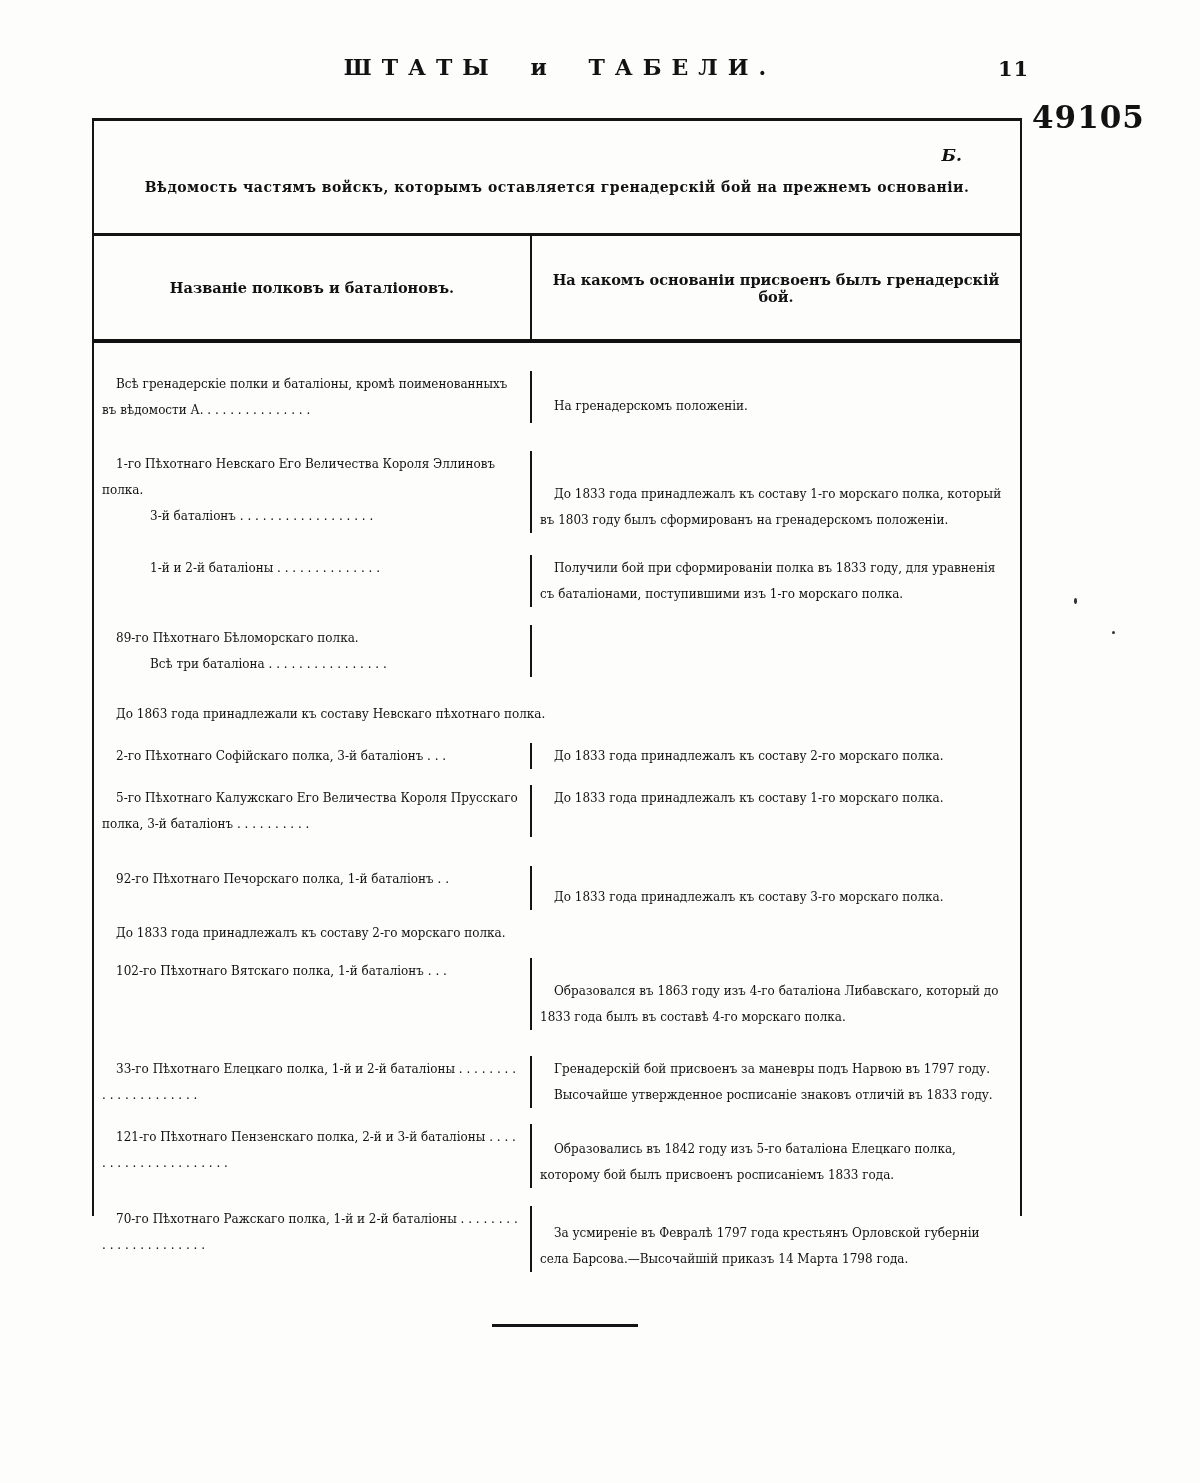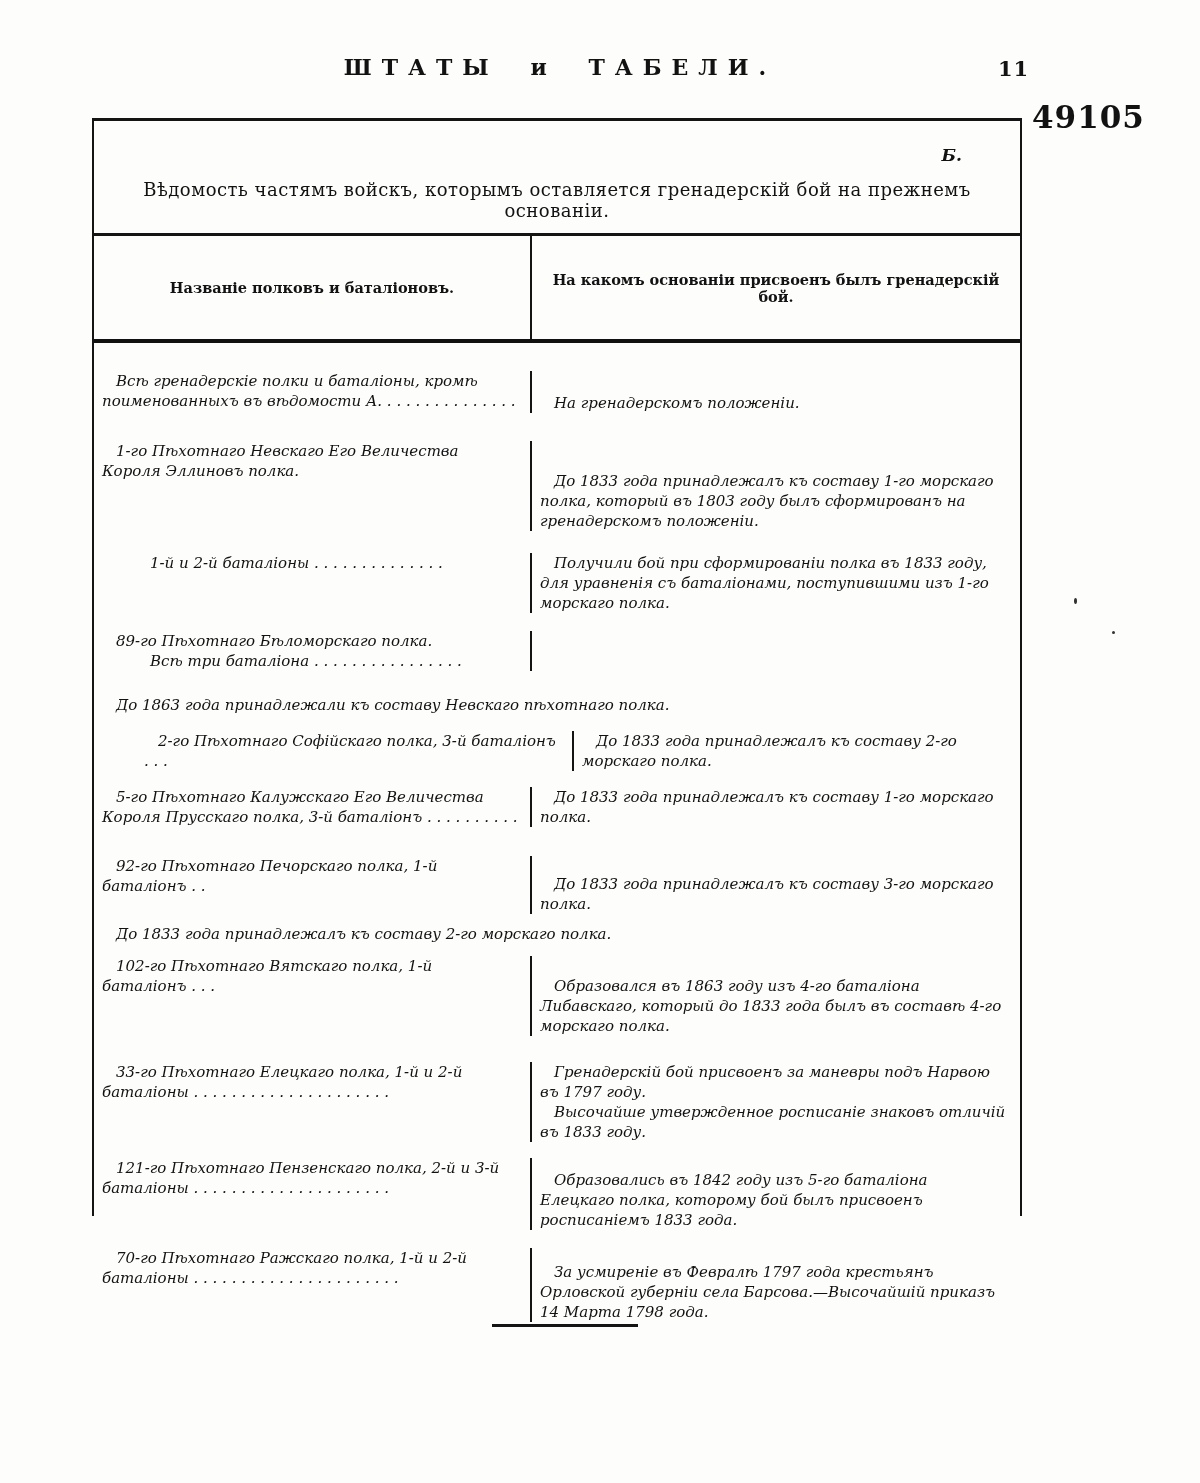--- a/index.html
+++ b/index.html
@@ -28,21 +28,21 @@
     border-top: 3px solid #141414;
     border-left: 2px solid #141414;
     border-right: 2px solid #141414;
   }
   .section-letter {
     position: absolute; top: 24px; right: 58px;
     font-size: 17px; font-weight: bold; font-style: italic;
   }
   .table-title {
     position: absolute; top: 58px; left: 0; width: 100%;
-    text-align: center; font-size: 18px; font-weight: normal;
+    text-align: center; font-size: 14px; font-weight: bold;
     letter-spacing: 0.5px; padding: 0 20px;
   }
   .title-rule {
     position: absolute; top: 112px; left: 0; width: 100%;
     border-top: 3px solid #141414;
   }
   .header-row {
     position: absolute; top: 115px; left: 0; width: 100%; height: 103px;
     display: flex;
   }
@@ -54,35 +54,35 @@
   .hcell-left { width: 438px; border-right: 2px solid #141414; }
   .hcell-right { flex: 1; }
   .header-rule {
     position: absolute; top: 218px; left: 0; width: 100%;
     border-top: 4px solid #111;
   }
   .table-body {
     position: absolute; top: 222px; left: 0; width: 100%; height: 876px;
   }
   .row { display: flex; }
-  .cell { font-size: 15px; line-height: 20px; font-style: italic; }
+  .cell { font-size: 12px; line-height: 26px; }
   .cell-left {
     width: 438px; border-right: 2px solid #141414;
     padding: 0 10px 0 8px; min-height: 10px;
   }
   .cell-right { flex: 1; padding: 0 14px 0 8px; }
   .ln-p { text-indent: 14px; }
   .ln-h { text-indent: 14px; }
   .ln-i { padding-left: 48px; }
   
   .row:nth-child(1)  { margin-top: 28px; }
   .row:nth-child(2)  { margin-top: 28px; }
   .row:nth-child(3)  { margin-top: 22px; }
   .row:nth-child(4)  { margin-top: 18px; flex-direction: column; }
-  .row:nth-child(5)  { margin-top: 16px; margin-left: 42px; }
+  .row:nth-child(5)  { margin-top: 16px; }
   .row:nth-child(6)  { margin-top: 16px; }
   .row:nth-child(7)  { margin-top: 29px; }
   .row:nth-child(8)  { margin-top: 10px; }
   .row:nth-child(9)  { margin-top: 12px; }
   .row:nth-child(10) { margin-top: 26px; }
   .row:nth-child(11) { margin-top: 16px; }
   .row:nth-child(12) { margin-top: 18px; }
   .row:nth-child(13) { margin-top: 26px; }
   .row:nth-child(1)  .cell-right { padding-top: 22px; }
   .row:nth-child(2)  .cell-right { padding-top: 30px; }
@@ -122,20 +122,21 @@
         <div class="cell cell-left">
           <div class="ln ln-p">Всѣ гренадерскіе полки и баталіоны, кромѣ поименованныхъ въ вѣдомости А. . . . . . . . . . . . . . .</div>
         </div>
         <div class="cell cell-right">
           <div class="ln ln-p">На гренадерскомъ положеніи.</div>
         </div>
       </div>
       <div class="row">
         <div class="cell cell-left">
           <div class="ln ln-h">1-го Пѣхотнаго Невскаго Его Величества Короля Эллиновъ полка.</div>
+          <div class="ln ln-i">3-й баталіонъ . . . . . . . . . . . . . . . . . .</div>
         </div>
         <div class="cell cell-right">
           <div class="ln ln-p">До 1833 года принадлежалъ къ составу 1-го морскаго полка, который въ 1803 году былъ сформированъ на гренадерскомъ положеніи.</div>
         </div>
       </div>
       <div class="row">
         <div class="cell cell-left">
           <div class="ln ln-i">1-й и 2-й баталіоны . . . . . . . . . . . . . .</div>
         </div>
         <div class="cell cell-right">

